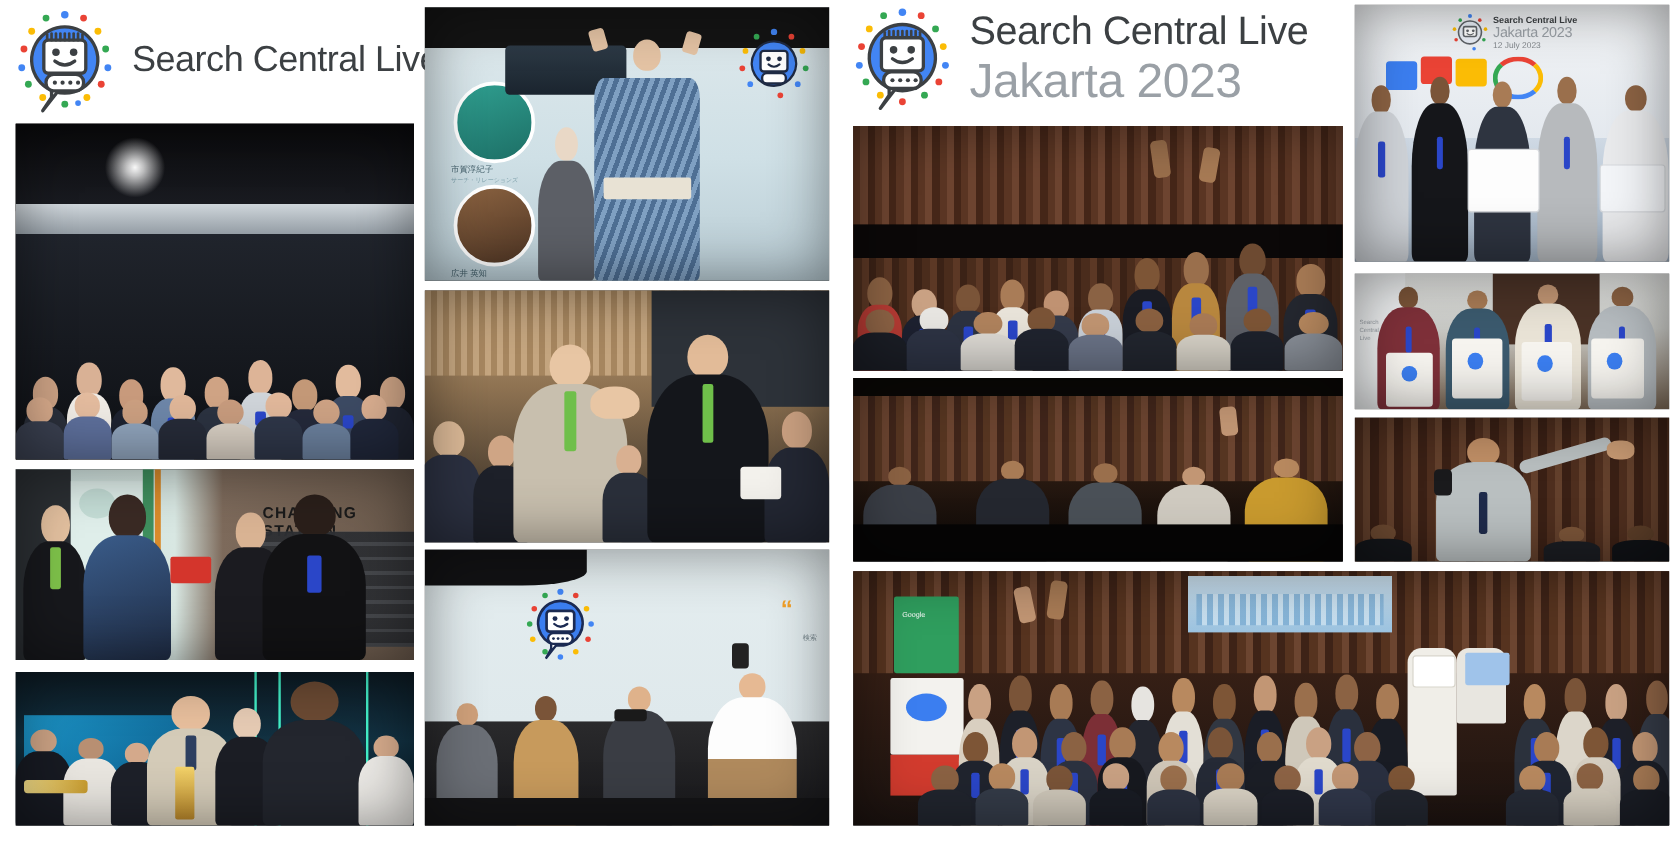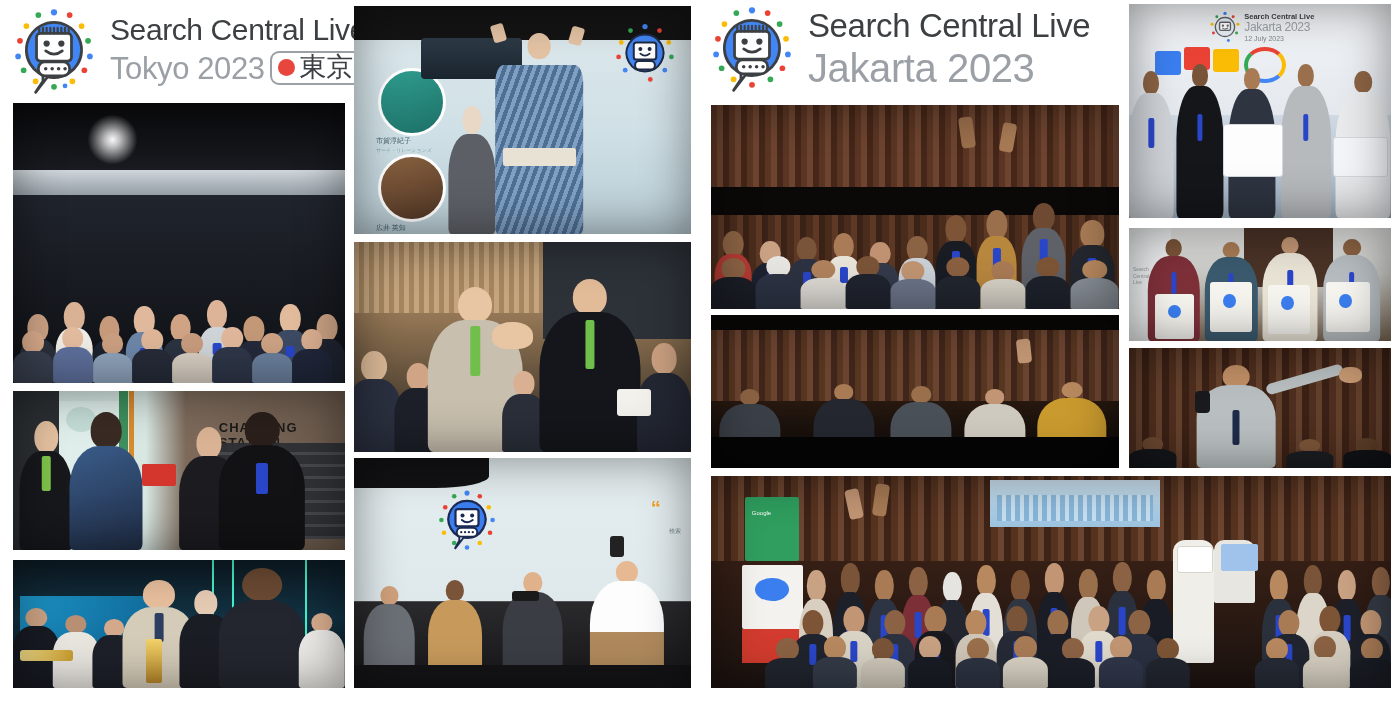--- a/index.html
+++ b/index.html
@@ -101,27 +101,20 @@
         <g fill="#3c4043">
           <circle cx="41" cy="70.5" r="1.9"></circle>
             <circle cx="48" cy="70.5" r="1.9"></circle>
           <circle cx="55" cy="70.5" r="1.9"></circle>
             <circle cx="62" cy="70.5" r="1.9"></circle>
         </g>
       </svg>
     </div>
     <div class="titles">
       <div class="t-line1">Search Central Live</div>
-      <div class="t-line2">
-        <span>Tokyo 2023</span>
-        <span class="jp-badge">
-          <i class="jp-dot"></i>
-          <span>東京</span>
-        </span>
-      </div>
     </div>
   </div>
 
   <div class="hdr hdr-jak">
     <div class="logo mascot">
       <svg width="92" height="92" viewBox="0 0 100 100">
         <g>
           <circle cx="50" cy="9" r="3.4" fill="#4285F4"></circle>
           <circle cx="67" cy="12" r="3.1" fill="#EA4335"></circle>
           <circle cx="33" cy="12" r="3.1" fill="#34A853"></circle>

